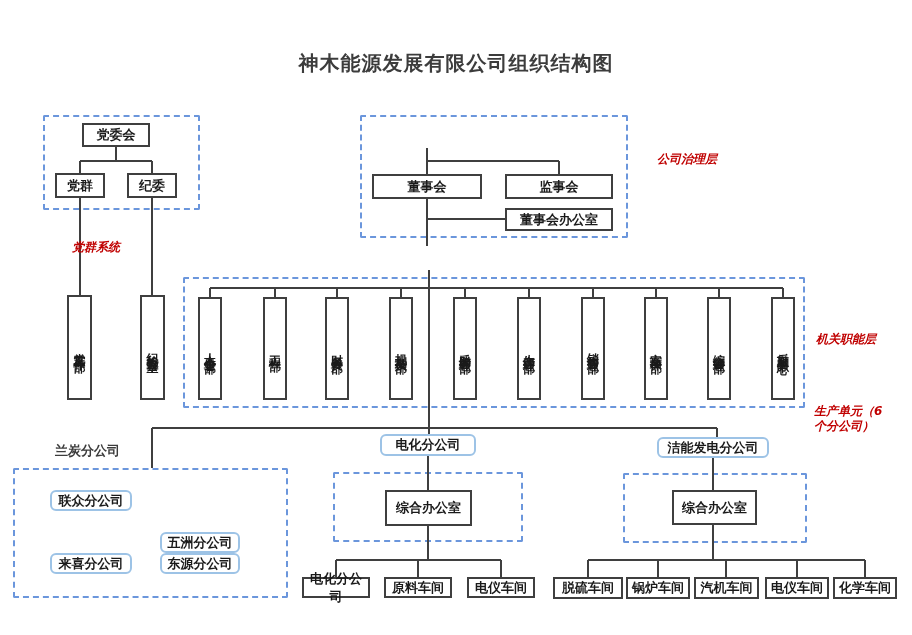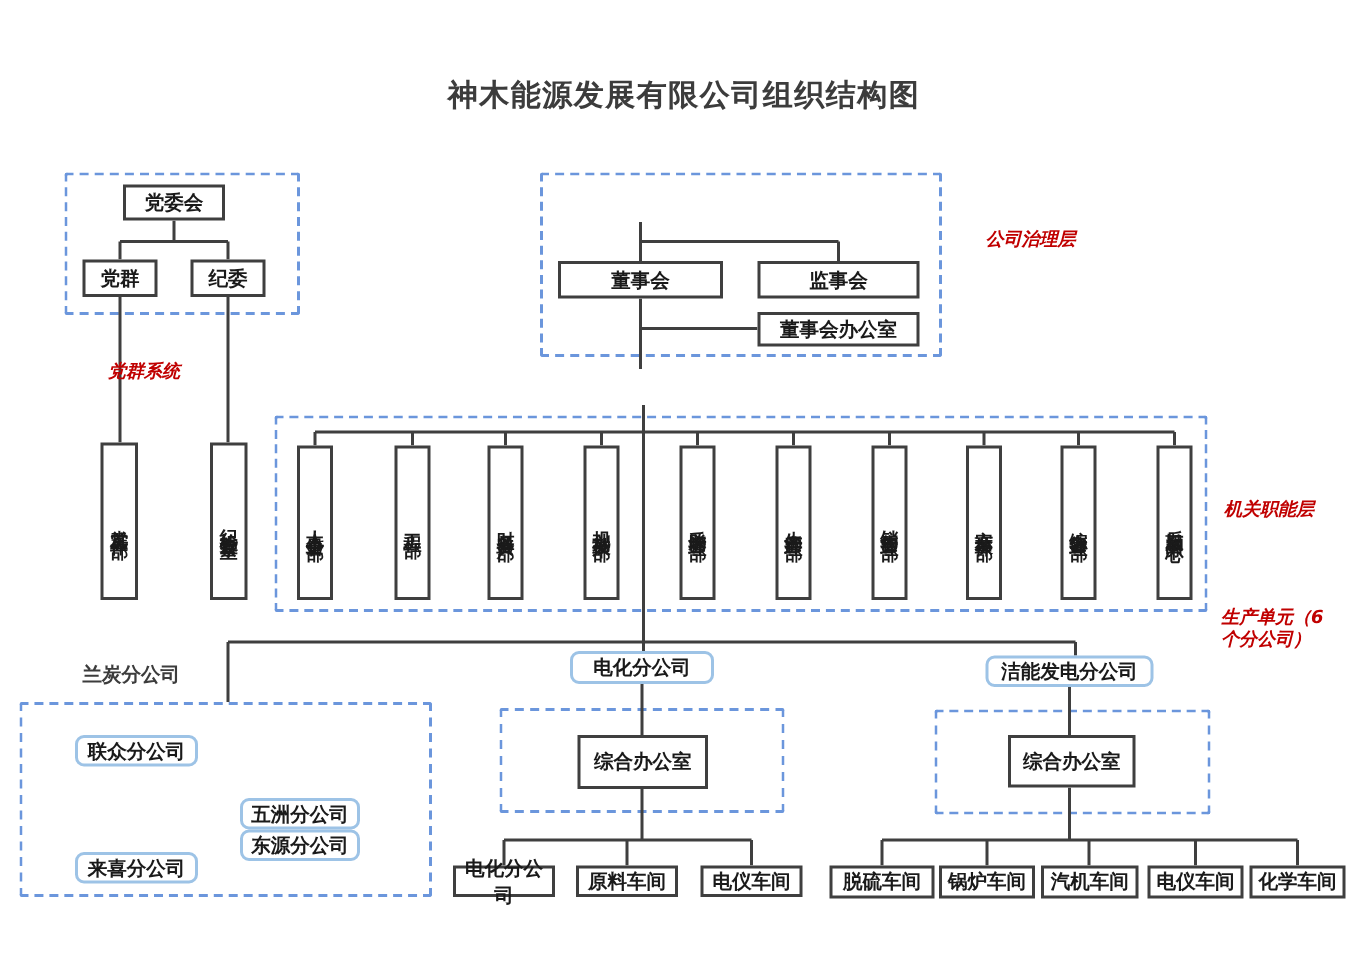--- a/index.html
+++ b/index.html
@@ -100,21 +100,21 @@
     <div class="node vrect" style="left: 453px; top: 297px; width: 24px; height: 103px;">采购管理部</div>
     <div class="node vrect" style="left: 517px; top: 297px; width: 24px; height: 103px;">生产管理部</div>
     <div class="node vrect" style="left: 581px; top: 297px; width: 24px; height: 103px;">销售管理部</div>
     <div class="node vrect" style="left: 644px; top: 297px; width: 24px; height: 103px;">安全环保部</div>
     <div class="node vrect" style="left: 707px; top: 297px; width: 24px; height: 103px;">综合管理部</div>
     <div class="node vrect" style="left: 771px; top: 297px; width: 24px; height: 103px;">后勤服务中心</div>
     <div class="node rounded" style="left: 380px; top: 434px; width: 96px; height: 22px;">电化分公司</div>
     <div class="node rounded" style="left: 657px; top: 437px; width: 112px; height: 21px;">洁能发电分公司</div>
     <div class="node rounded" style="left: 50px; top: 490px; width: 82px; height: 21px;">联众分公司</div>
     <div class="node rounded" style="left: 160px; top: 490px; width: 80px; height: 21px; margin-top: 42px;">五洲分公司</div>
-    <div class="node rounded" style="left: 50px; top: 553px; width: 82px; height: 21px; margin-top: 15px;">来喜分公司</div>
+    <div class="node rounded" style="left: 50px; top: 553px; width: 82px; height: 21px;">来喜分公司</div>
     <div class="node rounded" style="left: 160px; top: 553px; width: 80px; height: 21px;">东源分公司</div>
     <div class="node rect" style="left: 385px; top: 490px; width: 87px; height: 36px;">综合办公室</div>
     <div class="node rect" style="left: 672px; top: 490px; width: 85px; height: 35px;">综合办公室</div>
     <div class="node rect" style="left: 302px; top: 577px; width: 68px; height: 21px;">电化分公司</div>
     <div class="node rect" style="left: 384px; top: 577px; width: 68px; height: 21px;">原料车间</div>
     <div class="node rect" style="left: 467px; top: 577px; width: 68px; height: 21px;">电仪车间</div>
     <div class="node rect" style="left: 553px; top: 577px; width: 70px; height: 22px;">脱硫车间</div>
     <div class="node rect" style="left: 626px; top: 577px; width: 64px; height: 22px;">锅炉车间</div>
     <div class="node rect" style="left: 694px; top: 577px; width: 65px; height: 22px;">汽机车间</div>
     <div class="node rect" style="left: 765px; top: 577px; width: 64px; height: 22px;">电仪车间</div>

